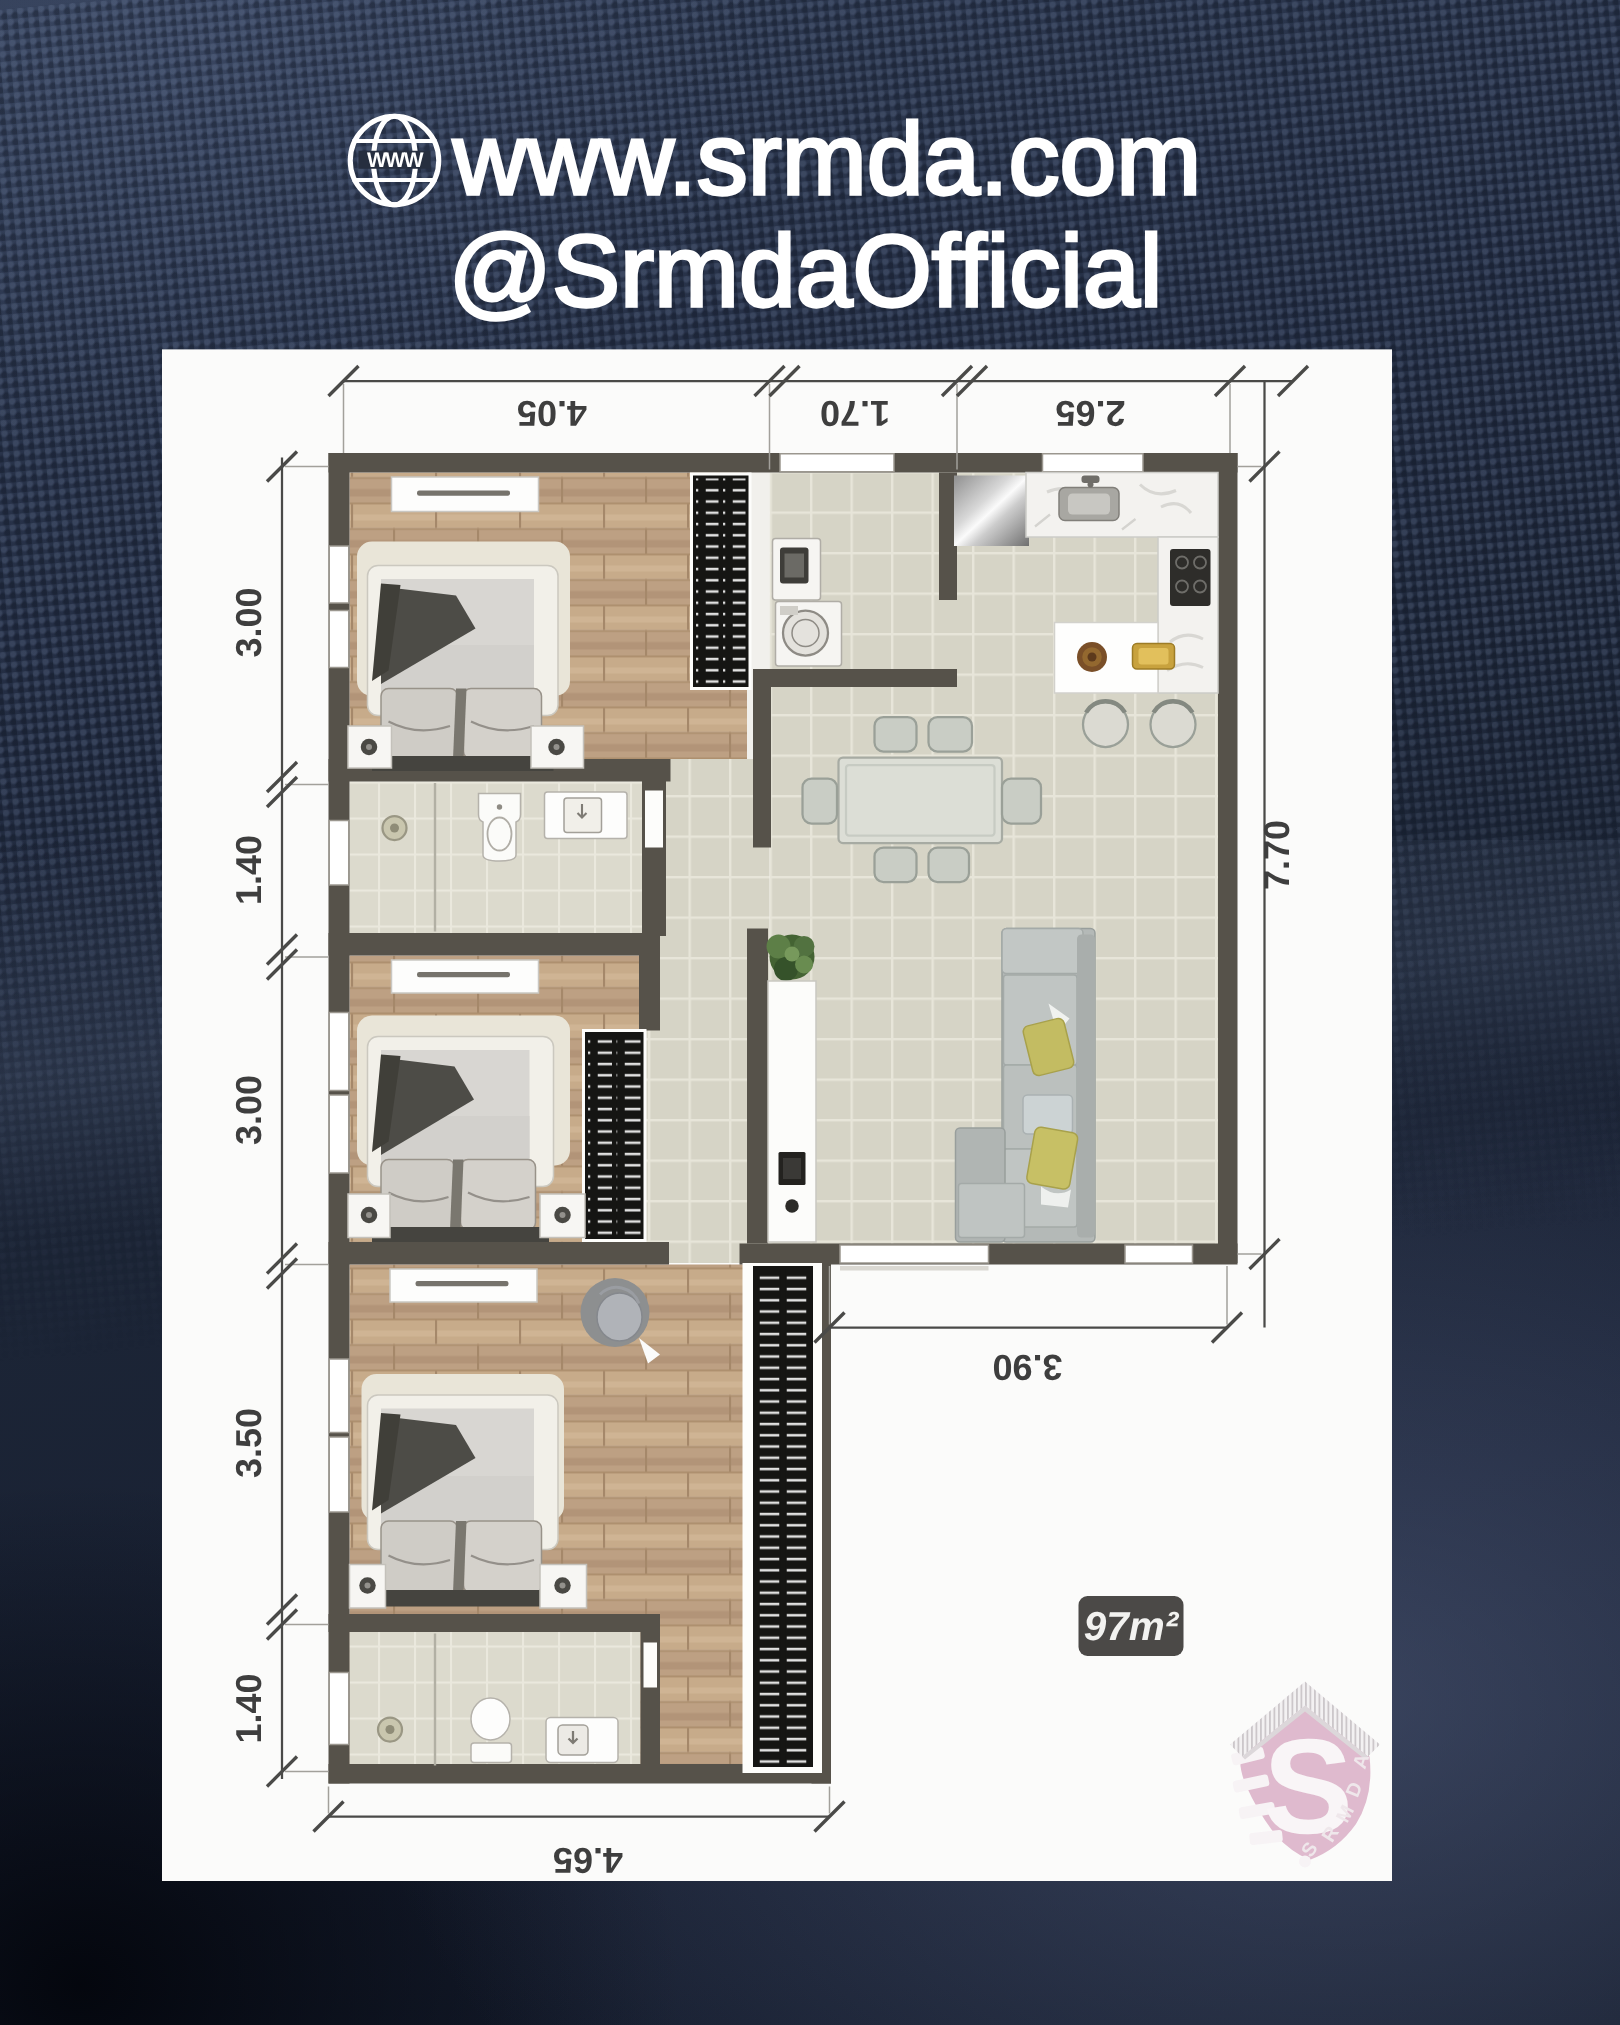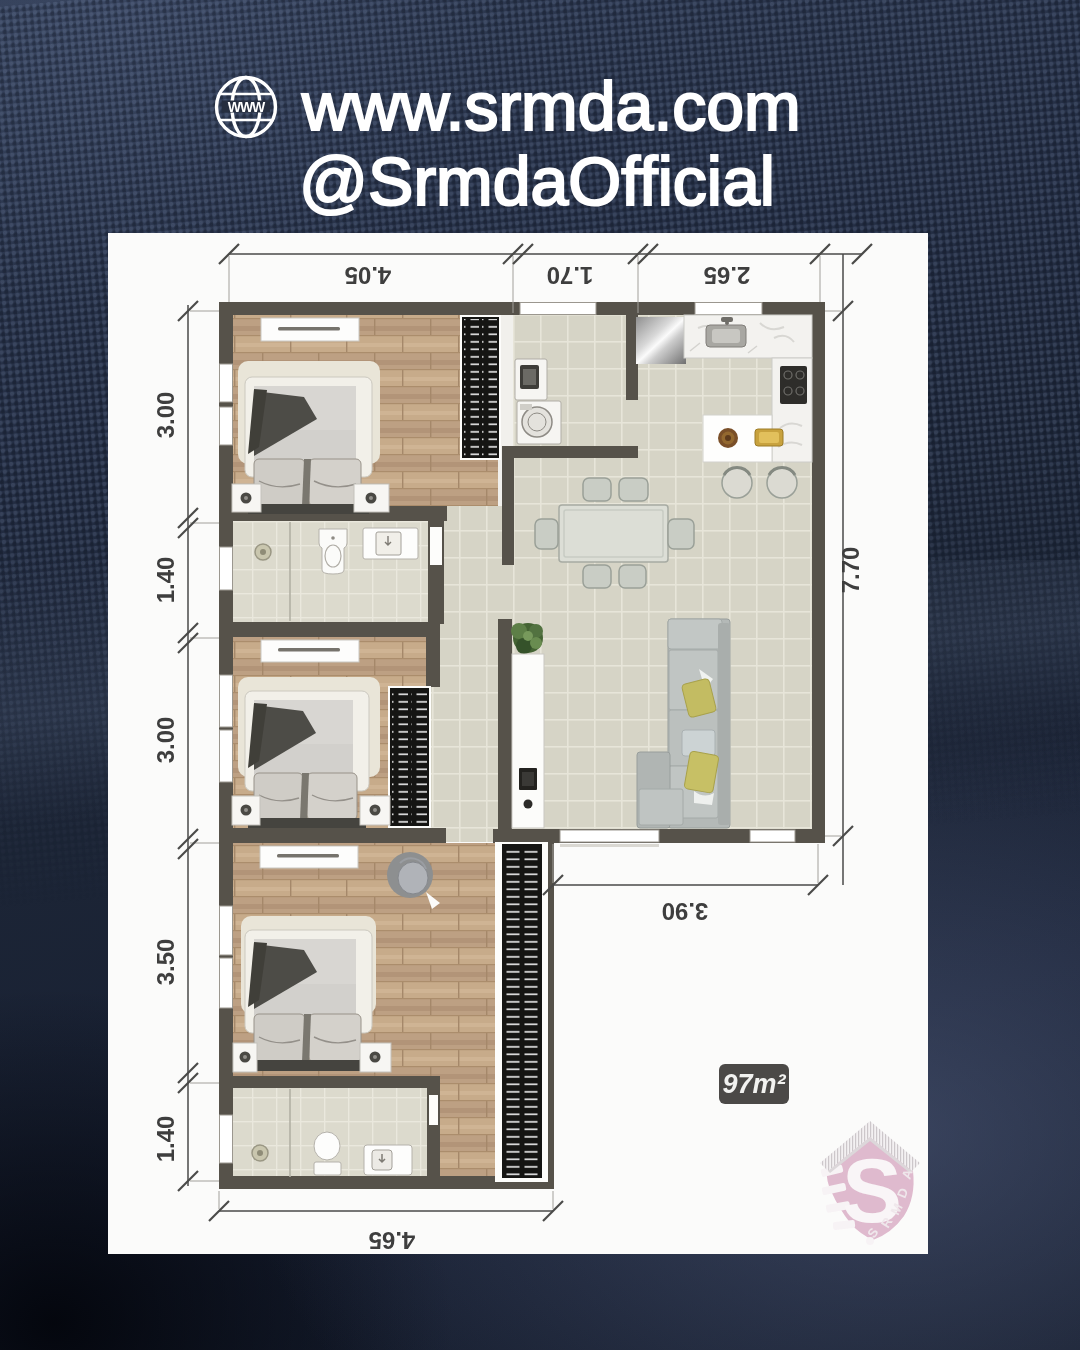--- a/index.html
+++ b/index.html
@@ -16,21 +16,21 @@
       background:
         repeating-radial-gradient(circle at 2px 2px, rgba(140,158,192,.19) 0 1.6px, rgba(140,158,192,0) 3px 7px),
         repeating-radial-gradient(circle at 5.5px 5px, rgba(8,13,24,.3) 0 1.7px, rgba(8,13,24,0) 3.2px 7px);
       background-size:7px 7px,7px 7px;
       -webkit-mask-image:linear-gradient(180deg,#000 52%,transparent 92%);
       mask-image:linear-gradient(180deg,#000 52%,transparent 92%);}
   .hdr{position:absolute;color:#fff;font-weight:400;letter-spacing:0px;white-space:nowrap;
        -webkit-text-stroke:2.2px #fff;}
   .h1{left:302px;top:106px;font-size:68px;line-height:0;}
   .h2{left:299px;top:181px;font-size:68px;line-height:0;}
-  .globe{position:absolute;left:214px;top:75px;}
+  .globe{position:absolute;left:231px;top:75px;}
   .card{position:absolute;left:108px;top:233px;width:820px;height:1021px;background:#fbfbfa;}
 </style>
 </head>
 <body>
 
 <div class="bg"></div>
 
 <div class="knit"></div>
 
 <div style="position:absolute;left:0;top:560px;width:1080px;height:260px;

